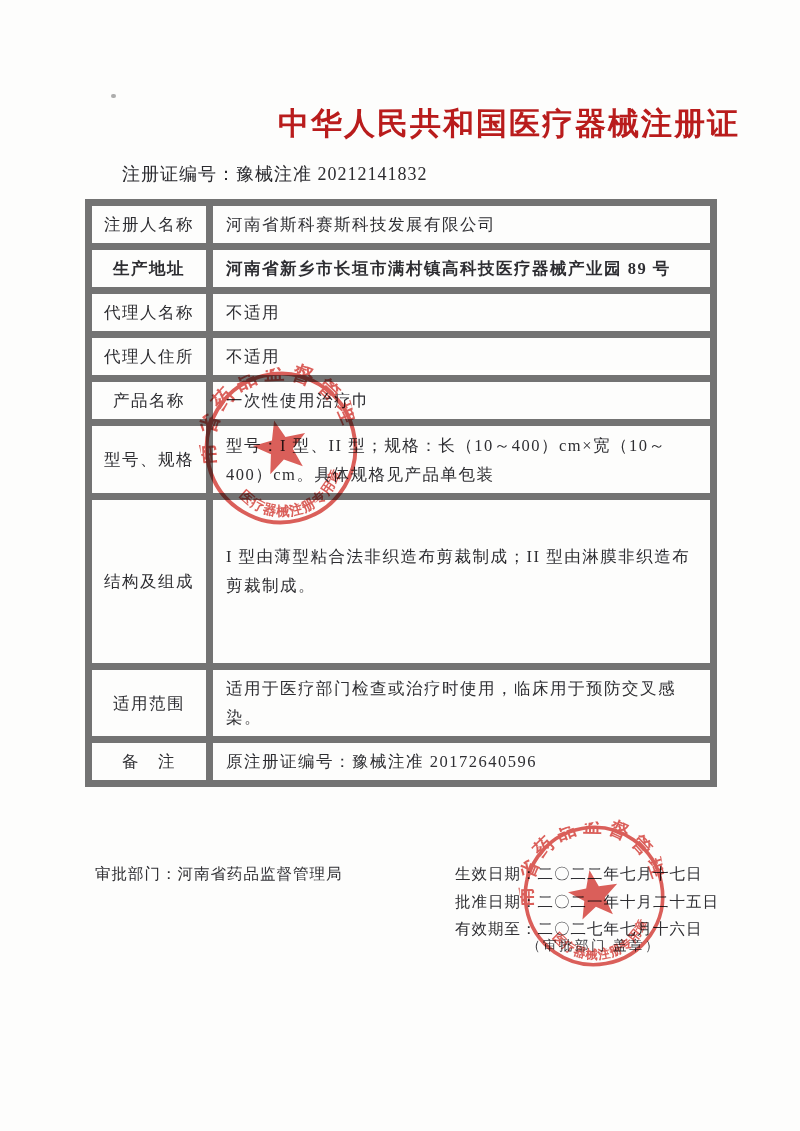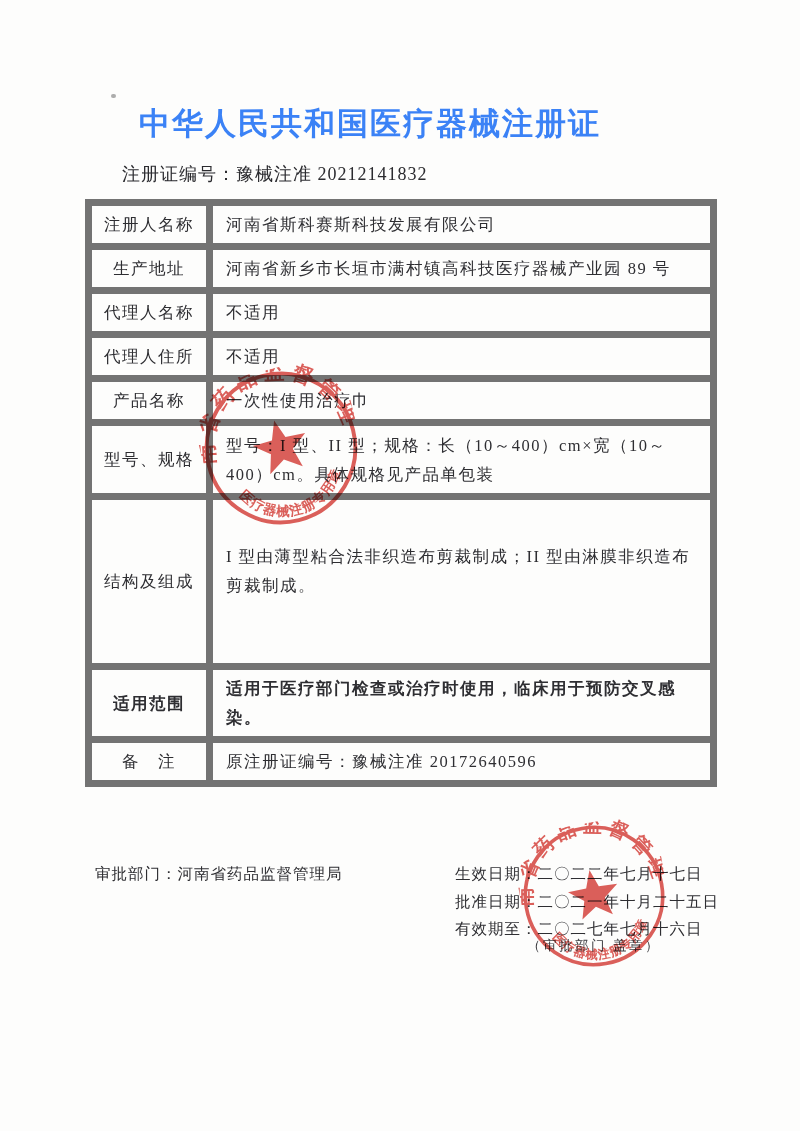--- a/index.html
+++ b/index.html
@@ -5,43 +5,43 @@
   html,body{margin:0;padding:0;}
   body{
     width:800px;height:1131px;position:relative;overflow:hidden;
     background:#fdfdfc;
     font-family:"Liberation Serif","DejaVu Serif",serif;
     color:#2e2e32;
   }
   .speck{position:absolute;left:111px;top:94px;width:5px;height:4px;background:#8a8a8a;border-radius:2px;opacity:.7;}
 
   .doc-title{
-    position:absolute;left:0;top:103px;width:740px;text-align:center;
+    position:absolute;left:0;top:103px;width:740px;text-align:right;
     font-family:"Liberation Sans","DejaVu Sans",sans-serif;
-    font-weight:bold;font-size:31px;letter-spacing:2px;color:#3b82f6;
+    font-weight:bold;font-size:31px;letter-spacing:2px;color:#b91c1c;
   }
   .reg-line{
     position:absolute;left:122px;top:162px;font-size:18px;letter-spacing:1px;color:#2b2b2f;
   }
 
   table.cert{
     position:absolute;left:85px;top:199px;width:632px;
     border-collapse:collapse;table-layout:fixed;
   }
   table.cert td{
     border:7px solid #737373;
     font-size:16.5px;letter-spacing:1.5px;line-height:29px;
     vertical-align:middle;color:#2e2e32;
   }
   td.lbl{width:110px;text-align:center;padding:2px 2px;}
   td.val{padding:4px 12px 4px 13px;}
-  tr.r1{height:40px;} tr.r2{height:45px;} tr.r3{height:44px;}
+  tr.r1{height:40px;} tr.r2{height:45px;} tr.r3{height:44px;font-weight:bold;}
   tr.r4{height:41px;} tr.r5{height:41px;} tr.r6{height:42px;}
   tr.r7{height:74px;} tr.r8{height:170px;}
-  tr.r9{height:51px;font-weight:bold;} tr.r10{height:40px;} tr.r11{height:41px;} tr.r12{height:40px;}
+  tr.r9{height:51px;} tr.r10{height:40px;} tr.r11{height:41px;} tr.r12{height:40px;}
   tr.r8 td.val{vertical-align:top;padding-top:42px;}
 
   .dept-line{position:absolute;left:95px;top:864px;font-size:15.5px;letter-spacing:1px;}
   .dates{position:absolute;left:455px;top:860px;font-size:15.5px;letter-spacing:1px;}
   .dates .dline{height:27.5px;line-height:27.5px;white-space:nowrap;}
   .stamp-note{
     position:absolute;left:527px;top:937px;font-size:13.5px;letter-spacing:2.5px;color:#3c3c40;text-align:center;
   }
 
   .stamp{position:absolute;mix-blend-mode:multiply;opacity:.88;}

